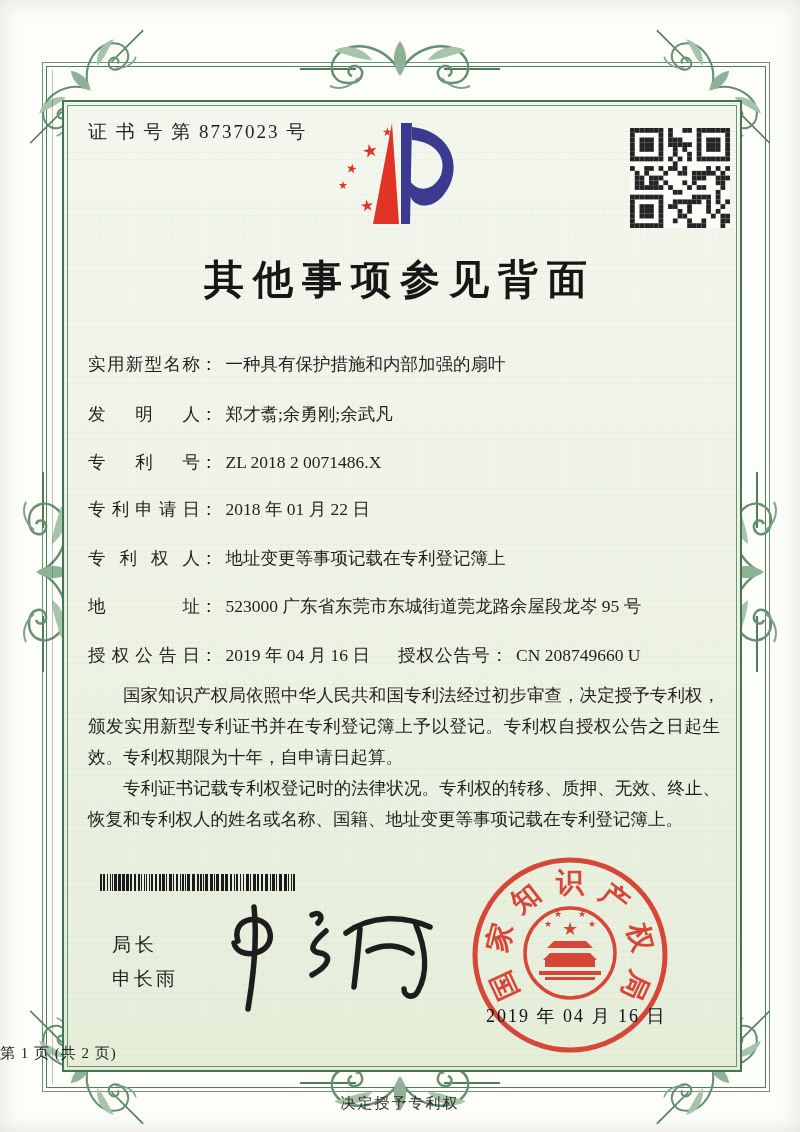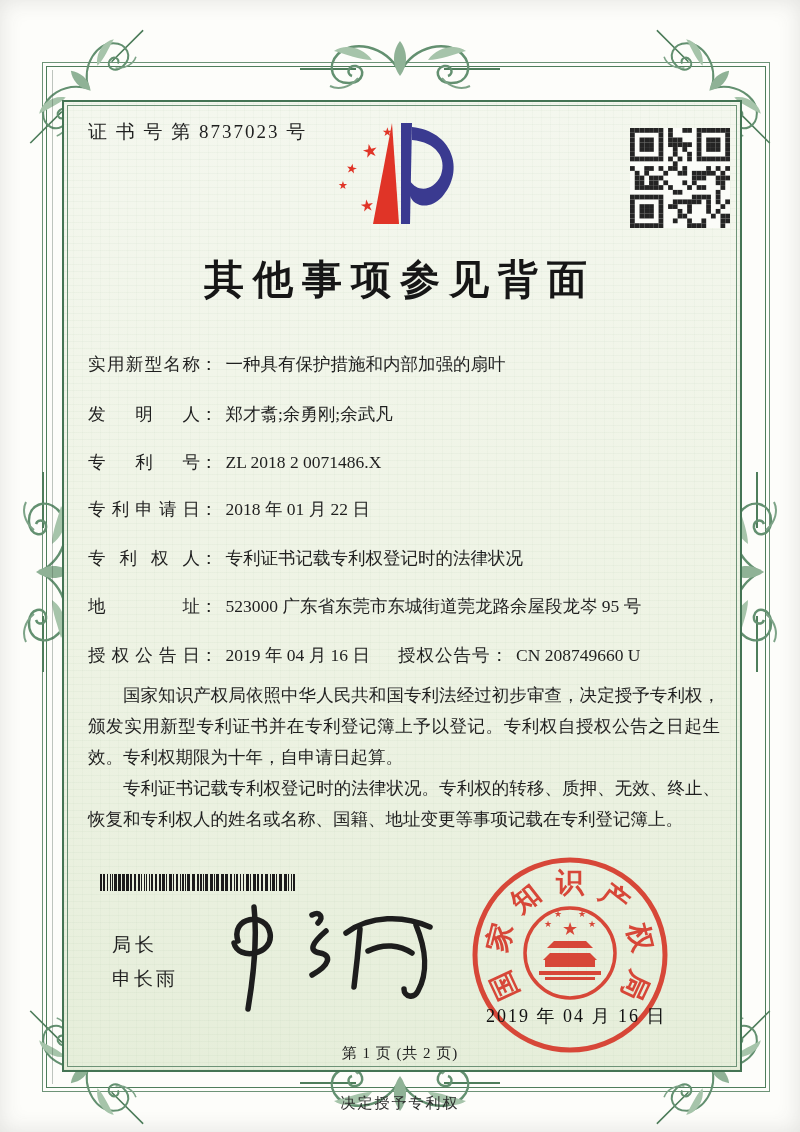--- a/index.html
+++ b/index.html
@@ -36,21 +36,21 @@
   .barcode{position:absolute;left:100px;top:874px;}
   .sig-title{position:absolute;left:112px;top:932px;font-size:19px;letter-spacing:4px;}
   .sig-name{position:absolute;left:112px;top:966px;font-size:19px;letter-spacing:3px;}
   .signature{position:absolute;left:208px;top:893px;}
 
   .seal{position:absolute;left:468px;top:853px;width:204px;height:204px;opacity:.92;}
   .seal-char{position:absolute;left:50%;top:50%;font-size:28px;font-weight:bold;color:#d6392b;
              transform:translate(-50%,-50%) rotate(var(--a)) translateY(-72px);}
   .seal-date{position:absolute;left:486px;top:1004px;font-size:18px;letter-spacing:2px;color:#111;}
 
-  .page-indicator{position:absolute;left:0;width:800px;top:1044px;text-align:center;font-size:15px;letter-spacing:1px;}
+  .page-indicator{position:absolute;left:0;width:800px;top:1044px;text-align:left;font-size:15px;letter-spacing:1px;}
   .back-note{position:absolute;left:0;width:800px;top:1094px;text-align:center;font-size:15px;letter-spacing:2px;color:#2c2c2c;}
 
   .logo{position:absolute;left:336px;top:118px;width:132px;height:112px;}
   .logo .star{position:absolute;color:#e03427;line-height:1;}
   .qr{position:absolute;left:630px;top:128px;}
 </style>
 </head>
 <body>
 
 <div class="page">
@@ -337,21 +337,21 @@
   <div class="row" style="top:402px">
     <span class="f-label">发明人</span><span>：</span><span class="f-value">郑才翥;余勇刚;余武凡</span>
   </div>
   <div class="row" style="top:450px">
     <span class="f-label">专利号</span><span>：</span><span class="f-value">ZL 2018 2 0071486.X</span>
   </div>
   <div class="row" style="top:497px">
     <span class="f-label">专利申请日</span><span>：</span><span class="f-value">2018 年 01 月 22 日</span>
   </div>
   <div class="row" style="top:546px">
-    <span class="f-label">专利权人</span><span>：</span><span class="f-value">专利证书记载专利权登记时的法律状况</span>
+    <span class="f-label">专利权人</span><span>：</span><span class="f-value">地址变更等事项记载在专利登记簿上</span>
   </div>
   <div class="row" style="top:594px">
     <span class="f-label">地址</span><span>：</span><span class="f-value">523000 广东省东莞市东城街道莞龙路余屋段龙岑 95 号</span>
   </div>
   <div class="row" style="top:643px">
     <span class="f-label">授权公告日</span><span>：</span><span class="f-value">2019 年 04 月 16 日</span>
     <span class="pair2"><span class="f-label2">授权公告号</span><span>：</span><span class="f-value">CN 208749660 U</span></span>
   </div>
 
   <div class="paras">

